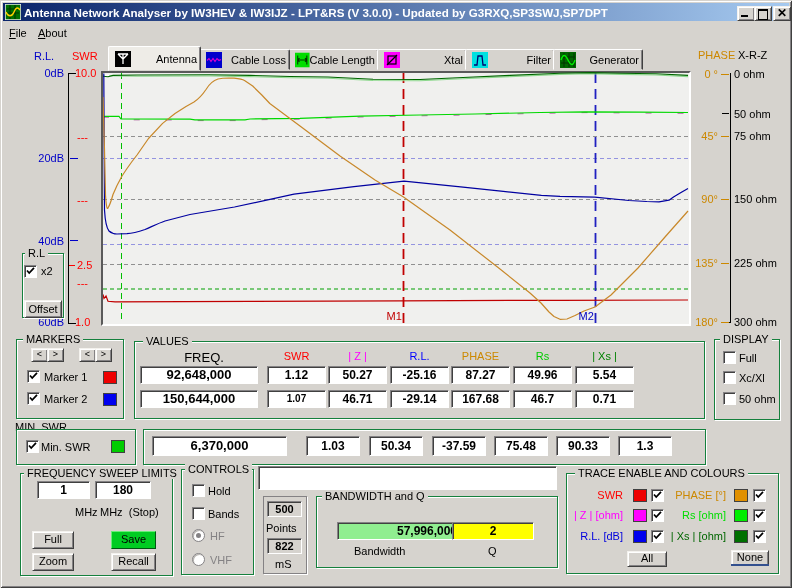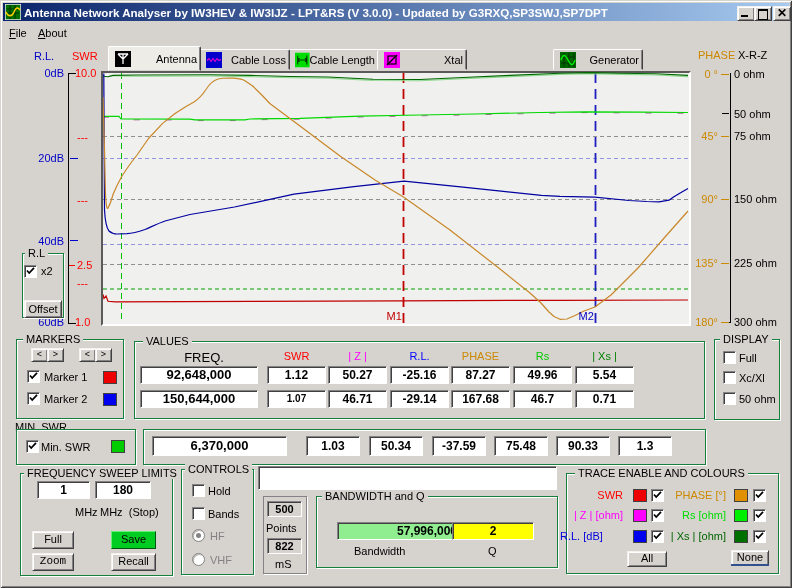--- a/index.html
+++ b/index.html
@@ -120,20 +120,27 @@
     <span>Cable Loss</span>
     </div>
   <div class="abs tab" style="left:377px;width:88px;">
     <svg width="16" height="16" viewBox="0 0 16 16">
         <rect width="16" height="16" fill="#ff00ff"></rect>
         <rect x="4" y="4" width="8" height="8" fill="none" stroke="#000" stroke-width="1.2"></rect>
         <path d="M3 13 L13 3" stroke="#000" stroke-width="1.2"></path>
       </svg>
     <span>Xtal</span>
     </div>
+  <div class="abs tab" style="left:465px;width:88px;">
+    <svg width="16" height="16" viewBox="0 0 16 16">
+        <rect width="16" height="16" fill="#00e0e0"></rect>
+        <path d="M2 13 H5 L6 4 H10 L11 13 H14" stroke="#000070" stroke-width="1.3" fill="none"></path>
+      </svg>
+    <span>Filter</span>
+    </div>
   <div class="abs tab" style="left:553px;width:88px;">
     <svg width="16" height="16" viewBox="0 0 16 16">
         <rect width="16" height="16" fill="#006600"></rect>
         <path d="M4 1 V15 M9 1 V15 M14 1 V15 M1 5 H15 M1 11 H15" stroke="#003300" stroke-width="1"></path>
         <path d="M1 8 C3 2,5 2,8 8 S13 14,15 8" stroke="#00ee00" stroke-width="1.4" fill="none"></path>
       </svg>
     <span>Generator</span>
     </div>
 
   <div class="abs" style="left:101px;top:71px;width:590px;height:255px;background:#f0f0ee;border:2px solid;border-color:#5a5a5a #fff #fff #5a5a5a;box-sizing:border-box;"></div>
@@ -244,21 +251,21 @@
 
   <div class="abs grp" style="left:20px;top:473px;width:151px;height:101px;">
     <div class="grplbl" style="left:3px;">FREQUENCY SWEEP LIMITS</div>
   </div>
   <div class="sunk abs t11b" style="left:37px;top:481px;width:51px;height:16px;text-align:center;line-height:16px;font-size:12px;">1</div>
   <div class="sunk abs t11b" style="left:95px;top:481px;width:54px;height:16px;text-align:center;line-height:16px;font-size:12px;">180</div>
   <div class="abs t11" style="left:27px;top:506px;padding-left:48px;">MHz</div>
   <div class="abs t11" style="left:100px;top:506px;">MHz&nbsp;&nbsp;(Stop)</div>
   <div class="btn abs t11" style="left:32px;top:531px;width:40px;height:16px;line-height:15px;">Full</div>
   <div class="btn abs t11" style="left:111px;top:531px;width:43px;height:16px;line-height:15px;background:#00cc22;border-color:#66ee77 #005511 #005511 #66ee77;box-shadow:none;">Save</div>
-  <div class="btn abs t11" style="left:32px;top:553px;width:40px;height:16px;line-height:15px;font-family:Liberation Mono, monospace;">Zoom</div>
+  <div class="btn abs t11" style="left:32px;top:553px;width:40px;height:16px;line-height:15px;">Zoom</div>
   <div class="btn abs t11" style="left:111px;top:553px;width:43px;height:16px;line-height:15px;">Recall</div>
 
   <div class="abs grp" style="left:181px;top:469px;width:71px;height:104px;">
     <div class="grplbl" style="left:3px;">CONTROLS</div>
   </div>
   <div class="cb" style="left:192px;top:484px;"></div>
   <div class="abs t11" style="left:208px;top:485px;">Hold</div>
   <div class="cb" style="left:192px;top:507px;"></div>
   <div class="abs t11" style="left:208px;top:508px;">Bands</div>
   <div class="abs" style="left:192px;top:529px;width:11px;height:11px;border-radius:50%;background:#fff;border:1px solid #848284;box-shadow:inset 1px 1px 0 #b8b5b0;"></div>
@@ -307,21 +314,21 @@
         <path d="M2 4.5 L4.2 7 L9 1.8" stroke="#000" stroke-width="1.7" fill="none"></path>
       </svg>
     </div>
   <div class="abs" style="left:663px;top:509px;width:63px;text-align:right;font-size:11px;color:#00dd00;">Rs [ohm]</div>
   <div class="sq" style="left:734px;top:509px;background:#00ee00;"></div>
   <div class="cb" style="left:753px;top:509px;">
       <svg class="ck2" width="11" height="11" viewBox="0 0 11 11">
         <path d="M2 4.5 L4.2 7 L9 1.8" stroke="#000" stroke-width="1.7" fill="none"></path>
       </svg>
     </div>
-  <div class="abs" style="left:560px;top:530px;width:63px;font-size:11px;color:#0000dd;">R.L. [dB]</div>
+  <div class="abs" style="left:560px;top:530px;width:63px;text-align:right;font-size:11px;color:#0000dd;">R.L. [dB]</div>
   <div class="sq" style="left:633px;top:530px;background:#0000ee;"></div>
   <div class="cb" style="left:651px;top:530px;">
       <svg class="ck2" width="11" height="11" viewBox="0 0 11 11">
         <path d="M2 4.5 L4.2 7 L9 1.8" stroke="#000" stroke-width="1.7" fill="none"></path>
       </svg>
     </div>
   <div class="abs" style="left:663px;top:530px;width:63px;text-align:right;font-size:11px;color:#006600;">| Xs | [ohm]</div>
   <div class="sq" style="left:734px;top:530px;background:#007000;"></div>
   <div class="cb" style="left:753px;top:530px;">
       <svg class="ck2" width="11" height="11" viewBox="0 0 11 11">

